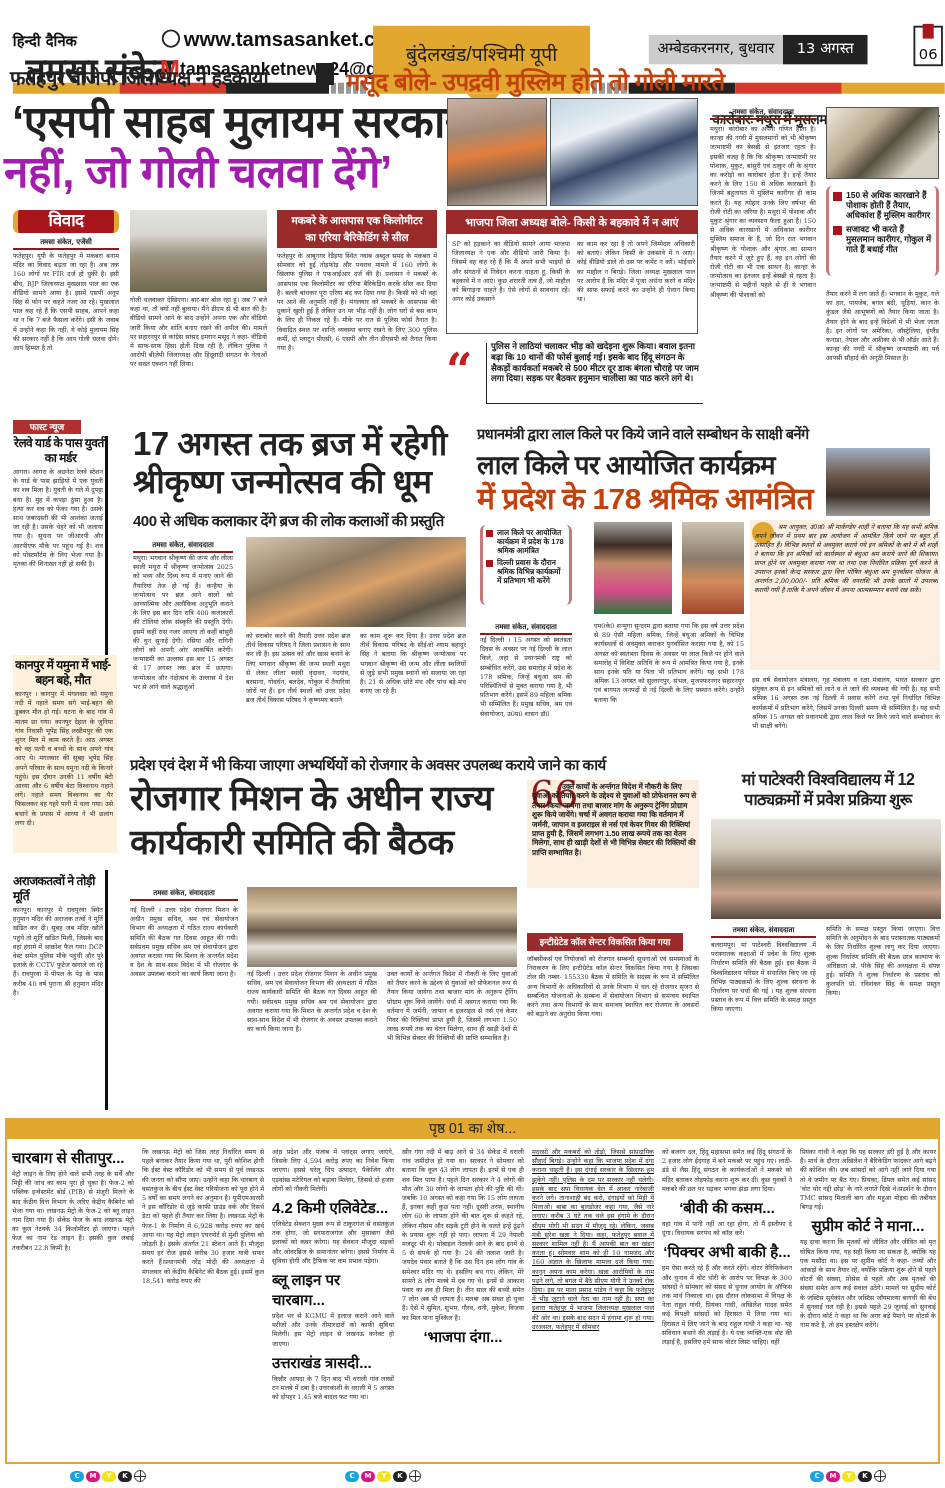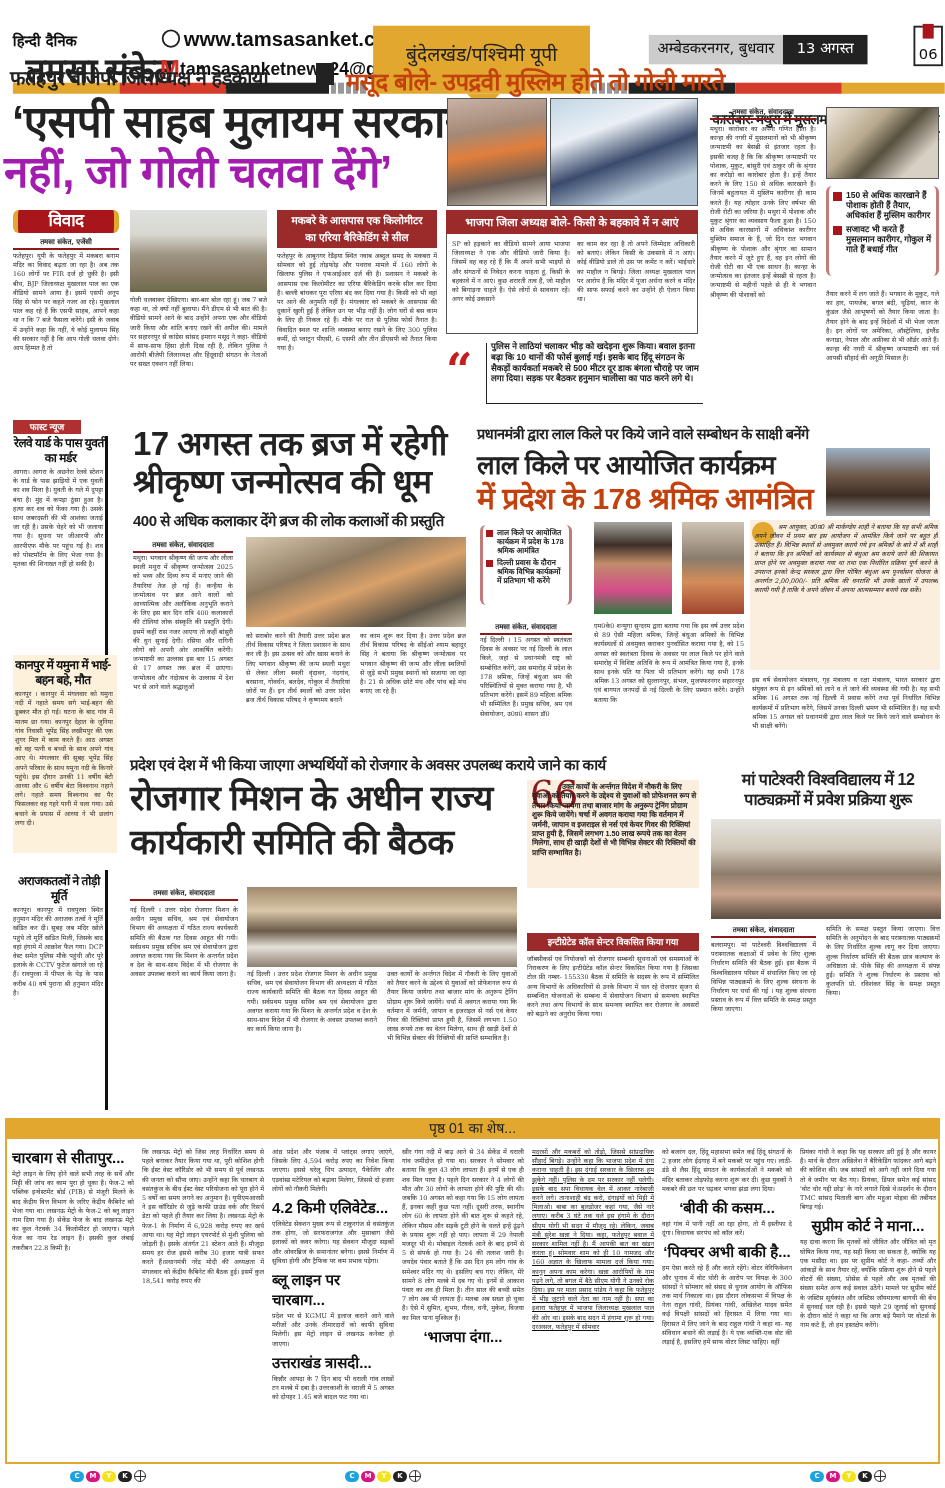--- a/index.html
+++ b/index.html
@@ -108,21 +108,21 @@
 
 <div class="abs" style="left:13px;top:420px;width:68px;height:14px;background:#b03030;"></div>
 <div class="abs" style="left:13px;top:420px;width:68px;text-align:center;font-size:9px;line-height:14px;color:#fff;font-weight:bold;font-family:'Liberation Sans',sans-serif;">फास्ट न्यूज</div>
 <div class="abs" style="left:105px;top:436px;width:3px;height:220px;background:#111;"></div>
 <div class="abs cond" style="left:13px;top:436px;width:95px;font-size:12px;line-height:15px;text-align:center;">रेलवे यार्ड के पास युवती का मर्डर</div>
 <div class="abs txt" style="left:13px;top:468px;width:90px;height:185px;overflow:hidden;">आगरा। आगरा के अछनेरा रेलवे स्टेशन के यार्ड के पास झाड़ियों में एक युवती का शव मिला है। युवती के गले में दुपट्टा बंधा है। मुंह में कपड़ा ठूंसा हुआ है। हत्या कर शव को फेंका गया है। उसके साथ जबरदस्ती की भी आशंका जताई जा रही है। उसके चेहरे को भी जलाया गया है। सूचना पर जीआरपी और आरपीएफ मौके पर पहुंच गई है। शव को पोस्टमॉर्टम के लिए भेजा गया है। मृतका की शिनाख्त नहीं हो सकी है।</div>
 <div class="abs" style="left:13px;top:655px;width:104px;height:198px;background:#fdf1dc;"></div>
 <div class="abs cond" style="left:13px;top:658px;width:100px;font-size:12px;line-height:15px;text-align:center;">कानपुर में यमुना में भाई-बहन बहे, मौत</div>
 <div class="abs txt" style="left:15px;top:690px;width:98px;height:160px;overflow:hidden;">कानपुर । कानपुर में मंगलवार को यमुना नदी में नहाते समय सगे भाई-बहन की डूबकर मौत हो गई। घटना के बाद गांव में मातम छा गया। कानपुर देहात के जुनिया गांव निवासी भूपेंद्र सिंह लखीमपुर की एक शुगर मिल में काम करते हैं। आठ अगस्त को वह पत्नी व बच्चों के साथ अपने गांव आए थे। मंगलवार की सुबह भूपेंद्र सिंह अपने परिवार के साथ यमुना नदी के किनारे पहुंचे। इस दौरान उनकी 11 वर्षीय बेटी आध्या और 6 वर्षीय बेटा विश्वनाथ नहाने लगे। नहाते समय विश्वनाथ का पैर फिसलकर वह गहरे पानी में चला गया। उसे बचाने के प्रयास में आध्या ने भी छलांग लगा दी।</div>
 <div class="abs" style="left:105px;top:870px;width:3px;height:240px;background:#111;"></div>
-<div class="abs cond" style="left:13px;top:874px;width:92px;font-size:12px;line-height:15px;text-align:center;">अराजकतत्वों ने तोड़ी मूर्ति</div>
+<div class="abs cond" style="left:13px;top:874px;width:92px;font-size:12px;line-height:15px;">अराजकतत्वों ने तोड़ी मूर्ति</div>
 <div class="abs txt" style="left:13px;top:906px;width:90px;height:200px;overflow:hidden;">कानपुर। कानपुर में रावपुरवा स्थित हनुमान मंदिर की अराजक तत्वों ने मूर्ति खंडित कर दी। सुबह जब मंदिर खोले पहुंचे तो मूर्ति खंडित मिली, जिसके बाद वहां हंगामे में आक्रोश फैल गया। DCP वेस्ट समेत पुलिस मौके पहुंची और पूरे इलाके के CCTV फुटेज खंगाले जा रहे हैं। रावपुरवा में पीपल के पेड़ के पास करीब 40 वर्ष पुराना श्री हनुमान मंदिर है।</div>
 
 <div class="abs cond" style="left:133px;top:426px;font-size:33px;line-height:36px;color:#222;">17 अगस्त तक ब्रज में रहेगी</div>
 <div class="abs cond" style="left:133px;top:464px;font-size:33px;line-height:36px;color:#222;">श्रीकृष्ण जन्मोत्सव की धूम</div>
 <div class="abs cond" style="left:133px;top:510px;font-size:15px;color:#222;">400 से अधिक कलाकार देंगे ब्रज की लोक कलाओं की प्रस्तुति</div>
 <div class="abs byline" style="left:133px;top:540px;width:100px;font-size:7px;">तमसा संकेत, संवाददाता</div>
 <div class="abs txt" style="left:133px;top:554px;width:100px;height:188px;overflow:hidden;">मथुरा। भगवान श्रीकृष्ण की जन्म और लीला स्थली मथुरा में श्रीकृष्ण जन्मोत्सव 2025 को भव्य और दिव्य रूप में मनाए जाने की तैयारियां तेज हो गई हैं। कन्हैया के जन्मोत्सव पर ब्रज आने वालों को आध्यात्मिक और अलौकिक अनुभूति कराने के लिए इस बार दिन रात्रि 400 कलाकारों की टोलियां लोक संस्कृति की प्रस्तुति देंगी। इसमें कहीं रास नजर आएगा तो कहीं बांसुरी की धुन सुनाई देगी। रसिया और रागिनी लोगों को अपनी ओर आकर्षित करेंगी। जन्माष्टमी का उल्लास इस बार 15 अगस्त से 17 अगस्त तक ब्रज में छाएगा। जन्मोत्सव और नंदोत्सव के उल्लास में देश भर से आने वाले श्रद्धालुओं</div>
 <div class="abs photo2" style="left:246px;top:537px;width:220px;height:90px;"></div>
 <div class="abs txt" style="left:246px;top:632px;width:104px;height:110px;overflow:hidden;">को सराबोर करने की तैयारी उत्तर प्रदेश ब्रज तीर्थ विकास परिषद ने जिला प्रशासन के साथ कर ली है। इस उत्सव को और खास बनाने के लिए भगवान श्रीकृष्ण की जन्म स्थली मथुरा से लेकर लीला स्थली वृंदावन, नंदगांव, बरसाना, गोवर्धन, बलदेव, गोकुल में तैयारियां जोरों पर हैं। इन तीर्थ स्थलों को उत्तर प्रदेश ब्रज तीर्थ विकास परिषद ने कृष्णमय बनाने</div>
 <div class="abs txt" style="left:360px;top:632px;width:106px;height:110px;overflow:hidden;">का काम शुरू कर दिया है। उत्तर प्रदेश ब्रज तीर्थ विकास परिषद के सीईओ श्याम बहादुर सिंह ने बताया कि श्रीकृष्ण जन्मोत्सव पर भगवान श्रीकृष्ण की जन्म और लीला स्थलियों से जुड़े सभी प्रमुख स्थानों को सजाया जा रहा है। 21 से अधिक छोटे मंच और पांच बड़े मंच बनाए जा रहे हैं।</div>
@@ -150,21 +150,21 @@
 <div class="abs txt" style="left:480px;top:636px;width:92px;height:108px;overflow:hidden;">नई दिल्ली । 15 अगस्त को स्वतंत्रता दिवस के अवसर पर नई दिल्ली के लाल किले, जहां से प्रधानमंत्री राष्ट्र को सम्बोधित करेंगे, उस समारोह में प्रदेश के 178 श्रमिक, जिन्हें बंधुआ श्रम की परिस्थितियों से मुक्त कराया गया है, भी प्रतिभाग करेंगे। इसमें 89 महिला श्रमिक भी सम्मिलित हैं। प्रमुख सचिव, श्रम एवं सेवायोजन, उ0प्र0 शासन डॉ0</div>
 <div class="abs txt" style="left:594px;top:622px;width:150px;height:122px;overflow:hidden;">एम0के0 शन्मुगा सुन्दरम द्वारा बताया गया कि इस वर्ष उत्तर प्रदेश से 89 ऐसी महिला श्रमिक, जिन्हें बंधुआ श्रमिकों के विभिन्न कार्यस्थलों से अवमुक्त कराकर पुनर्वासित कराया गया है, को 15 अगस्त को स्वतंत्रता दिवस के अवसर पर लाल किले पर होने वाले समारोह में विशिष्ट अतिथि के रूप में आमंत्रित किया गया है, इनके साथ इनके पति या पिता भी प्रतिभाग करेंगे। यह सभी 178 श्रमिक 13 अगस्त को सुल्तानपुर, संभल, मुजफ्फरनगर सहारनपुर एवं बागपत जनपदों से नई दिल्ली के लिए प्रस्थान करेंगे। उन्होंने बताया कि</div>
 <div class="abs txt" style="left:752px;top:676px;width:188px;height:68px;overflow:hidden;">इस वर्ष सेवायोजन मंत्रालय, गृह मंत्रालय व रक्षा मंत्रालय, भारत सरकार द्वारा संयुक्त रूप से इन श्रमिकों को लाने व ले जाने की व्यवस्था की गयी है। यह सभी श्रमिक 16 अगस्त तक नई दिल्ली में प्रवास करेंगे तथा पूर्व निर्धारित विभिन्न कार्यक्रमों में प्रतिभाग करेंगे, जिसमें उनका दिल्ली भ्रमण भी सम्मिलित है। यह सभी श्रमिक 15 अगस्त को प्रधानमंत्री द्वारा लाल किले पर किये जाने वाले सम्बोधन के भी साक्षी बनेंगे।</div>
 
 <div class="abs cond" style="left:130px;top:754px;font-size:15px;color:#222;white-space:nowrap;">प्रदेश एवं देश में भी किया जाएगा अभ्यर्थियों को रोजगार के अवसर उपलब्ध कराये जाने का कार्य</div>
 <div class="abs cond" style="left:130px;top:778px;font-size:35px;line-height:40px;color:#222;">रोजगार मिशन के अधीन राज्य</div>
 <div class="abs cond" style="left:130px;top:822px;font-size:35px;line-height:40px;color:#222;">कार्यकारी समिति की बैठक</div>
 <div class="abs quote-box" style="left:527px;top:780px;width:172px;height:108px;"></div>
 <div class="abs" style="left:530px;top:778px;font-size:38px;line-height:32px;color:#8b1a1a;font-family:'DejaVu Serif',serif;">66</div>
 <div class="abs" style="left:532px;top:782px;width:165px;font-size:7.3px;line-height:9.4px;font-weight:bold;font-family:'Liberation Sans',sans-serif;color:#222;text-indent:30px;height:104px;overflow:hidden;">उक्त कार्यों के अर्न्तगत विदेश में नौकरी के लिए युवाओं को तैयार करने के उद्देश्य से युवाओं को प्रोफेशनल रूप से तैयार किया जायेगा तथा बाजार मांग के अनुरूप ट्रेनिंग प्रोग्राम शुरू किये जायेंगे। चर्चा में अवगत कराया गया कि वर्तमान में जर्मनी, जापान व इजराइल से नर्स एवं केयर गिवर की रिक्तियां प्राप्त हुयी है, जिसमें लगभग 1.50 लाख रूपये तक का वेतन मिलेगा, साथ ही खाड़ी देशों से भी विभिन्न सेक्टर की रिक्तियों की प्राप्ति सम्भावित है।</div>
-<div class="abs redbar" style="left:527px;top:933px;width:172px;height:18px;font-size:9px;line-height:18px;">इन्टीग्रेटेड कॉल सेन्टर विकसित किया गया</div>
+<div class="abs redbar" style="left:527px;top:933px;width:156px;height:18px;font-size:9px;line-height:18px;">इन्टीग्रेटेड कॉल सेन्टर विकसित किया गया</div>
 <div class="abs byline" style="left:130px;top:888px;width:108px;font-size:7px;">तमसा संकेत, संवाददाता</div>
 <div class="abs txt" style="left:130px;top:906px;width:108px;height:200px;overflow:hidden;">नई दिल्ली । उत्तर प्रदेश रोजगार मिशन के अधीन प्रमुख सचिव, श्रम एवं सेवायोजन विभाग की अध्यक्षता में गठित राज्य कार्यकारी समिति की बैठक गत दिवस आहूत की गयी। सर्वप्रथम प्रमुख सचिव श्रम एवं सेवायोजन द्वारा अवगत कराया गया कि मिशन के अन्तर्गत प्रदेश व देश के साथ-साथ विदेश में भी रोजगार के अवसर उपलब्ध कराने का कार्य किया जाना है।</div>
 <div class="abs" style="left:247px;top:887px;width:270px;height:80px;background:linear-gradient(180deg,#a28b6d,#d9c7a8 30%,#6b5a48 55%,#e5e0d8 75%,#8e8172);"></div>
 <div class="abs txt" style="left:247px;top:970px;width:130px;height:136px;overflow:hidden;">नई दिल्ली । उत्तर प्रदेश रोजगार मिशन के अधीन प्रमुख सचिव, श्रम एवं सेवायोजन विभाग की अध्यक्षता में गठित राज्य कार्यकारी समिति की बैठक गत दिवस आहूत की गयी। सर्वप्रथम प्रमुख सचिव श्रम एवं सेवायोजन द्वारा अवगत कराया गया कि मिशन के अन्तर्गत प्रदेश व देश के साथ-साथ विदेश में भी रोजगार के अवसर उपलब्ध कराने का कार्य किया जाना है।</div>
 <div class="abs txt" style="left:387px;top:970px;width:130px;height:136px;overflow:hidden;">उक्त कार्यों के अर्न्तगत विदेश में नौकरी के लिए युवाओं को तैयार करने के उद्देश्य से युवाओं को प्रोफेशनल रूप से तैयार किया जायेगा तथा बाजार मांग के अनुरूप ट्रेनिंग प्रोग्राम शुरू किये जायेंगे। चर्चा में अवगत कराया गया कि वर्तमान में जर्मनी, जापान व इजराइल से नर्स एवं केयर गिवर की रिक्तियां प्राप्त हुयी है, जिसमें लगभग 1.50 लाख रूपये तक का वेतन मिलेगा, साथ ही खाड़ी देशों से भी विभिन्न सेक्टर की रिक्तियों की प्राप्ति सम्भावित है।</div>
 <div class="abs txt" style="left:527px;top:955px;width:172px;height:151px;overflow:hidden;">जॉबसीकर्स एवं नियोजकों को रोजगार सम्बन्धी सूचनाओं एवं समस्याओं के निराकरण के लिए इन्टीग्रेटेड कॉल सेन्टर विकसित किया गया है जिसका टोल फ्री नम्बर- 155330 बैठक में समिति के सदस्य के रूप में सम्मिलित अन्य विभागों के अधिकारियों से उनके विभाग में चल रहे रोजगार सृजन से सम्बन्धित योजनाओं के सम्बन्ध में सेवायोजन विभाग से समन्वय स्थापित करने तथा अन्य विभागों के साथ समन्वय स्थापित कर रोजगार के अवसरों को बढ़ाने का अनुरोध किया गया।</div>
 
 <div class="abs cond" style="left:713px;top:770px;width:230px;text-align:center;font-size:16px;line-height:19px;color:#222;">मां पाटेश्वरी विश्वविद्यालय में 12</div>
 <div class="abs cond" style="left:713px;top:790px;width:230px;text-align:center;font-size:16px;line-height:19px;color:#222;">पाठ्यक्रमों में प्रवेश प्रक्रिया शुरू</div>
 <div class="abs" style="left:711px;top:819px;width:230px;height:100px;background:linear-gradient(180deg,#e7e5e1,#d0c7b8 30%,#8d7d6b 55%,#c9a38c 75%,#5a4c40);"></div>

